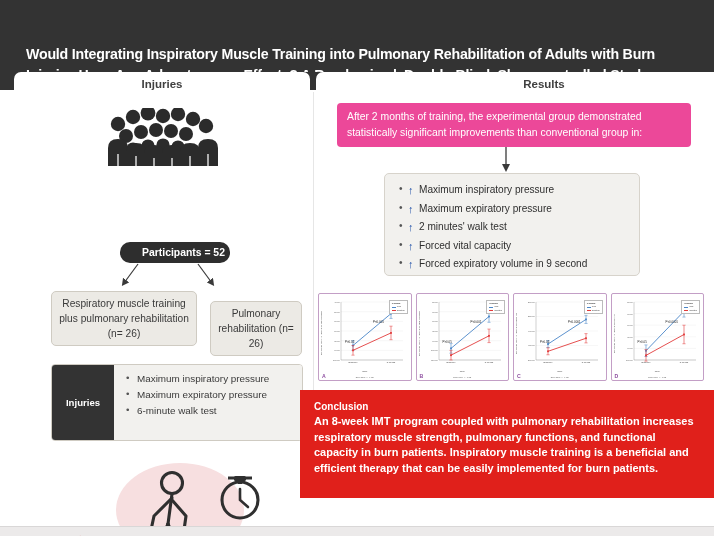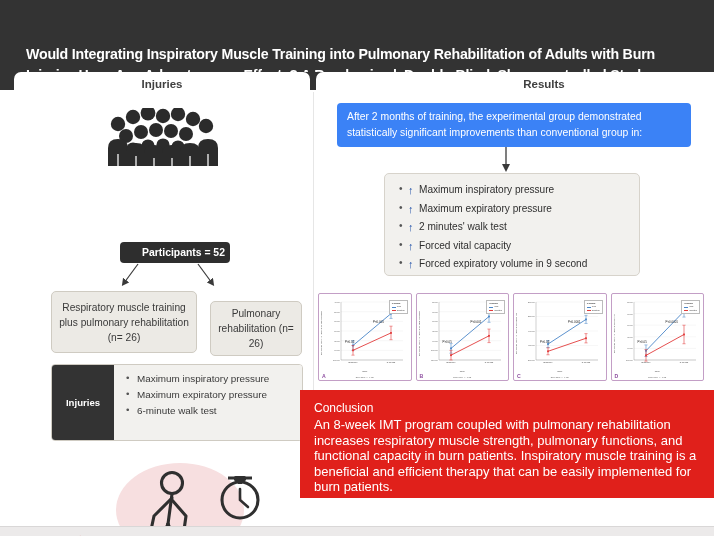--- a/index.html
+++ b/index.html
@@ -51,35 +51,35 @@
     background: #e6e6e6;
   }
 
   
   .people-wrap {
     position: absolute; left: 86px; top: 18px; width: 124px; height: 58px;
   }
 
   .participants-badge {
     position: absolute; left: 106px; top: 152px; width: 110px; height: 21px;
-    background: #2e2e2e; border-radius: 4px;
+    background: #2e2e2e; border-radius: 10px;
     display: flex; align-items: center; justify-content: center;
     color: #ffffff; font-size: 10.4px; font-weight: bold;
     z-index: 5;
     padding-left: 17px;
   }
 
   .group-box {
     position: absolute;
     background: #eceae5; border: 1px solid #cfcbc2; border-radius: 5px;
     color: #3a3a3a; font-size: 10.2px; line-height: 15px;
     display: flex; align-items: center; justify-content: center;
     text-align: center; padding: 4px 6px;
   }
-  .group-box-1 { left: 37px;  top: 201px; width: 146px; height: 62px; }
+  .group-box-1 { left: 37px;  top: 201px; width: 146px; height: 55px; }
   .group-box-2 { left: 196px; top: 211px; width: 92px;  height: 55px; }
 
   
   .outcomes-row {
     position: absolute; left: 37px; top: 274px; width: 252px; height: 77px;
     border: 1px solid #cfcbc2; border-radius: 4px; overflow: hidden;
     display: flex;
   }
   .outcomes-label {
     width: 62px; background: #333333; color: #ffffff;
@@ -98,21 +98,21 @@
   }
 
   
   .walk-wrap {
     position: absolute; left: 28px; top: 368px; width: 262px; height: 122px;
   }
 
   
   .results-callout {
     position: absolute; left: 21px; top: 13px; width: 354px; height: 44px;
-    background: #3b82f6; border-radius: 4px;
+    background: #ec4899; border-radius: 4px;
     padding: 6px 10px;
     color: #ffffff; font-size: 10.4px; line-height: 15.5px;
   }
   .results-arrow {
     position: absolute; left: 183px; top: 57px; width: 14px; height: 26px;
   }
 
   .results-list-box {
     position: absolute; left: 68px; top: 83px; width: 256px; height: 103px;
     background: #f2f1ee; border: 1px solid #d7d3cb; border-radius: 5px;
@@ -169,22 +169,22 @@
   }
   .chart-pval {
     position: absolute; font-size: 2.9px; color: #222; white-space: nowrap;
   }
 
   
   .conclusion {
     position: absolute; left: 300px; top: 390px; width: 414px; height: 108px;
     background: #e0201b; color: #ffffff; padding: 11px 14px 0 14px;
   }
-  .conclusion-title { font-size: 12px; font-weight: normal; margin-bottom: 2px; }
-  .conclusion-body { font-size: 13px; line-height: 15.6px; font-weight: normal; }
+  .conclusion-title { font-size: 10px; font-weight: bold; margin-bottom: 2px; }
+  .conclusion-body { font-size: 11px; line-height: 15.6px; font-weight: bold; }
 
   
   .footer {
     position: absolute; left: 0; top: 526px; width: 714px; height: 38px;
     background: #eceaea;
     border-top: 1px solid #d9d7d7;
   }
   .arm-logo {
     position: absolute; left: 22px; top: 9px; width: 66px; height: 22px;
   }

